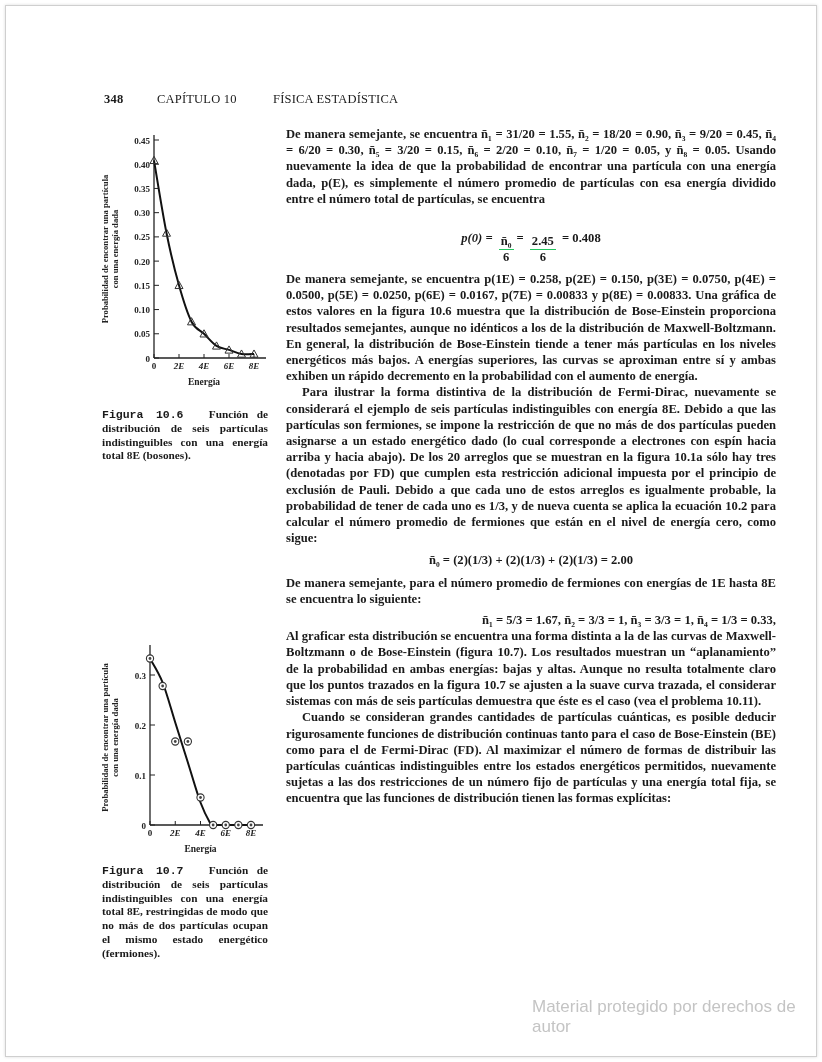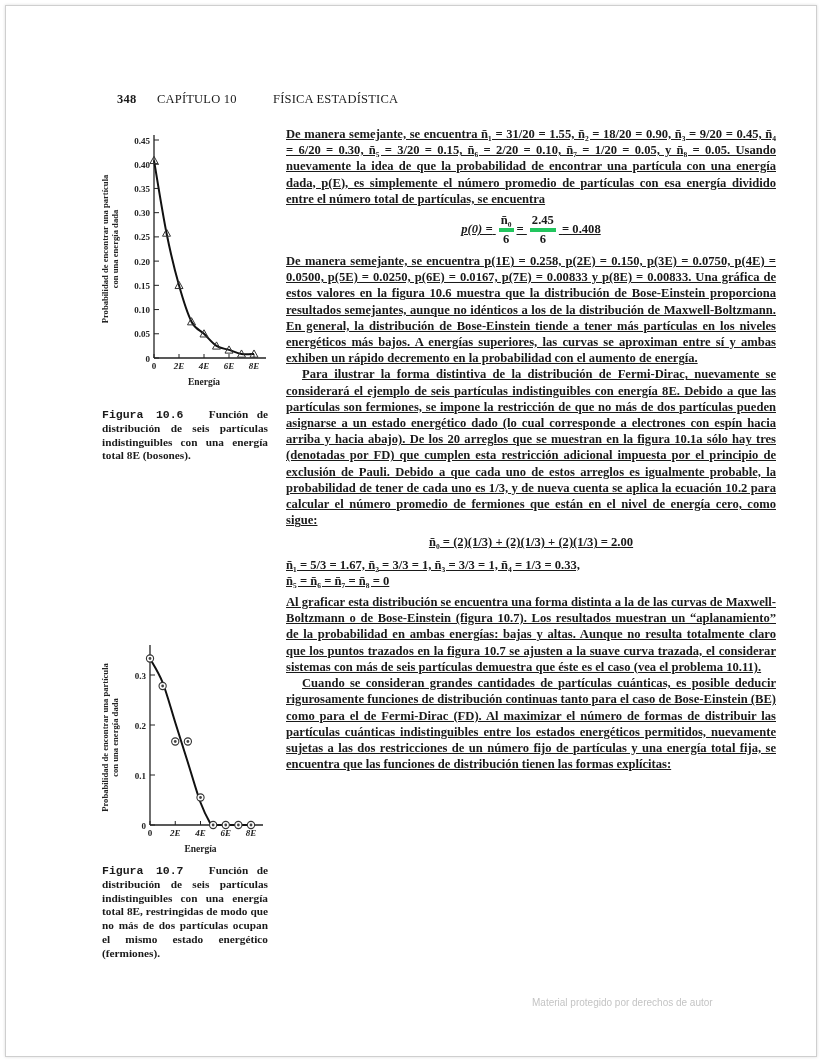--- a/index.html
+++ b/index.html
@@ -1,40 +1,40 @@
 <!DOCTYPE html>
 <html><head>
 <meta charset="utf-8">
 <style>
   html,body{margin:0;padding:0;background:#fff;}
   body{width:822px;height:1062px;position:relative;overflow:hidden;font-family:"Liberation Serif","DejaVu Serif",serif;color:#1a1a1a;}
   .frame{position:absolute;left:5px;top:5px;width:810px;height:1050px;border:1px solid #cfcfcf;box-shadow:0 0 3px #ddd;}
   .runhead{position:absolute;top:92px;left:101px;font-size:12.5px;font-weight:bold;letter-spacing:.2px;}
   .runhead span{position:absolute;white-space:nowrap;}
   .main{position:absolute;left:286px;top:126px;width:490px;font-size:12.6px;line-height:16.2px;font-weight:bold;text-align:justify;}
-  .main p{margin:0;text-decoration:underline;}
+  .main p{margin:0;}
   .ind{text-indent:16px;}
   .eq{text-align:center;margin:6px 0 6px 0 !important;}
-  .left{text-align:left;}
+  .left{text-align:right;}
   i{font-style:italic;text-align:center;}
   .frac{display:inline-block;vertical-align:middle;text-align:center;margin:0 3px;}
   .frac span{display:block;line-height:15px;}
-  .frac .num{border-bottom:4px solid #22c55e;padding:0 2px;}
+  .frac .num{border-bottom:1px solid #22c55e;padding:0 2px;margin-top:21px;}
   .caption{position:absolute;left:102px;width:166px;font-size:11.3px;line-height:13.8px;font-weight:bold;text-align:justify;}
   .caption b{font-family:Liberation Mono, monospace;font-weight:bold;font-size:11.5px;}
-  .watermark{position:absolute;left:532px;top:997px;font-family:"Liberation Sans","DejaVu Sans",sans-serif;font-size:10px;color:#c4c4c4;}
+  .watermark{position:absolute;left:532px;top:997px;font-family:"Liberation Sans","DejaVu Sans",sans-serif;font-size:17px;color:#c4c4c4;}
   svg text{font-family:"Liberation Serif","DejaVu Serif",serif;font-weight:bold;fill:#222;}
 </style>
 </head>
 <body>
 
 <div class="frame"></div>
 
 <div class="runhead">
-  <span style="left:16px">348</span>
+  <span style="left:3px">348</span>
   <span style="left:56px;font-weight:normal">CAPÍTULO 10</span>
   <span style="left:172px;font-weight:normal">FÍSICA ESTADÍSTICA</span>
 </div>
 
 <svg id="chart0" style="position:absolute;left:95px;top:125px" width="180" height="270">
     <line x1="59" y1="233" x2="171" y2="233" stroke="#222" stroke-width="1.3"></line>
     <line x1="59" y1="233" x2="59" y2="10" stroke="#222" stroke-width="1.3"></line>
     <line x1="59" y1="233" x2="64" y2="233" stroke="#222" stroke-width="1"></line>
     <text x="55" y="236.5" font-size="9" text-anchor="end">0</text>
     <line x1="59" y1="208.77777777777777" x2="64" y2="208.77777777777777" stroke="#222" stroke-width="1"></line>
@@ -137,19 +137,19 @@
   <p>De manera semejante, se encuentra n̄₁ = 31/20 = 1.55, n̄₂ = 18/20 = 0.90, n̄₃ = 9/20 = 0.45, n̄₄ = 6/20 = 0.30, n̄₅ = 3/20 = 0.15, n̄₆ = 2/20 = 0.10, n̄₇ = 1/20 = 0.05, y n̄₈ = 0.05. Usando nuevamente la idea de que la probabilidad de encontrar una partícula con una energía dada, p(E), es simplemente el número promedio de partículas con esa energía dividido entre el número total de partículas, se encuentra</p>
   <p class="eq">
     <i>p(0) =</i>
     <span class="frac"><span class="num">n̄₀</span><span>6</span></span>=
     <span class="frac"><span class="num">2.45</span><span>6</span></span>
     <span>= 0.408</span>
   </p>
   <p>De manera semejante, se encuentra p(1E) = 0.258, p(2E) = 0.150, p(3E) = 0.0750, p(4E) = 0.0500, p(5E) = 0.0250, p(6E) = 0.0167, p(7E) = 0.00833 y p(8E) = 0.00833. Una gráfica de estos valores en la figura 10.6 muestra que la distribución de Bose-Einstein proporciona resultados semejantes, aunque no idénticos a los de la distribución de Maxwell-Boltzmann. En general, la distribución de Bose-Einstein tiende a tener más partículas en los niveles energéticos más bajos. A energías superiores, las curvas se aproximan entre sí y ambas exhiben un rápido decremento en la probabilidad con el aumento de energía.</p>
   <p class="ind">Para ilustrar la forma distintiva de la distribución de Fermi-Dirac, nuevamente se considerará el ejemplo de seis partículas indistinguibles con energía 8E. Debido a que las partículas son fermiones, se impone la restricción de que no más de dos partículas pueden asignarse a un estado energético dado (lo cual corresponde a electrones con espín hacia arriba y hacia abajo). De los 20 arreglos que se muestran en la figura 10.1a sólo hay tres (denotadas por FD) que cumplen esta restricción adicional impuesta por el principio de exclusión de Pauli. Debido a que cada uno de estos arreglos es igualmente probable, la probabilidad de tener de cada uno es 1/3, y de nueva cuenta se aplica la ecuación 10.2 para calcular el número promedio de fermiones que están en el nivel de energía cero, como sigue:</p>
   <p class="eq">n̄₀ = (2)(1/3) + (2)(1/3) + (2)(1/3) = 2.00</p>
+  <p>De manera semejante, para el número promedio de fermiones con energías de 1E hasta 8E se encuentra lo siguiente:</p>
   <p class="left" style="margin-top:5px">n̄₁ = 5/3 = 1.67, n̄₂ = 3/3 = 1, n̄₃ = 3/3 = 1, n̄₄ = 1/3 = 0.33,</p>
-  <p class="left" style="margin-bottom:5px">n̄₅ = n̄₆ = n̄₇ = n̄₈ = 0</p>
   <p>Al graficar esta distribución se encuentra una forma distinta a la de las curvas de Maxwell-Boltzmann o de Bose-Einstein (figura 10.7). Los resultados muestran un “aplanamiento” de la probabilidad en ambas energías: bajas y altas. Aunque no resulta totalmente claro que los puntos trazados en la figura 10.7 se ajusten a la suave curva trazada, el considerar sistemas con más de seis partículas demuestra que éste es el caso (vea el problema 10.11).</p>
   <p class="ind">Cuando se consideran grandes cantidades de partículas cuánticas, es posible deducir rigurosamente funciones de distribución continuas tanto para el caso de Bose-Einstein (BE) como para el de Fermi-Dirac (FD). Al maximizar el número de formas de distribuir las partículas cuánticas indistinguibles entre los estados energéticos permitidos, nuevamente sujetas a las dos restricciones de un número fijo de partículas y una energía total fija, se encuentra que las funciones de distribución tienen las formas explícitas:</p>
 </div>
 
 <div class="watermark">Material protegido por derechos de autor</div>
 
 </body></html>

